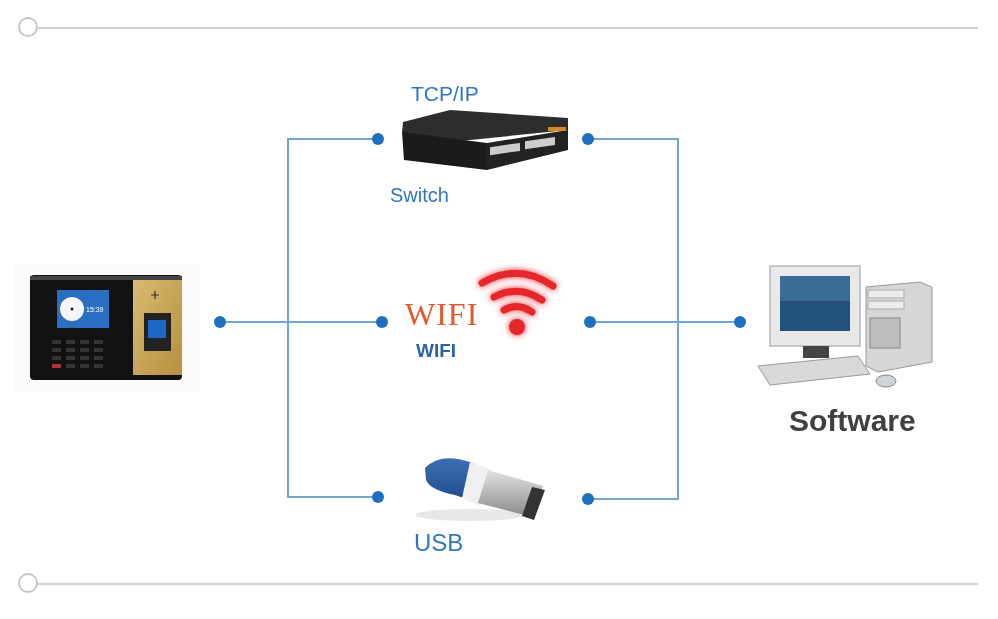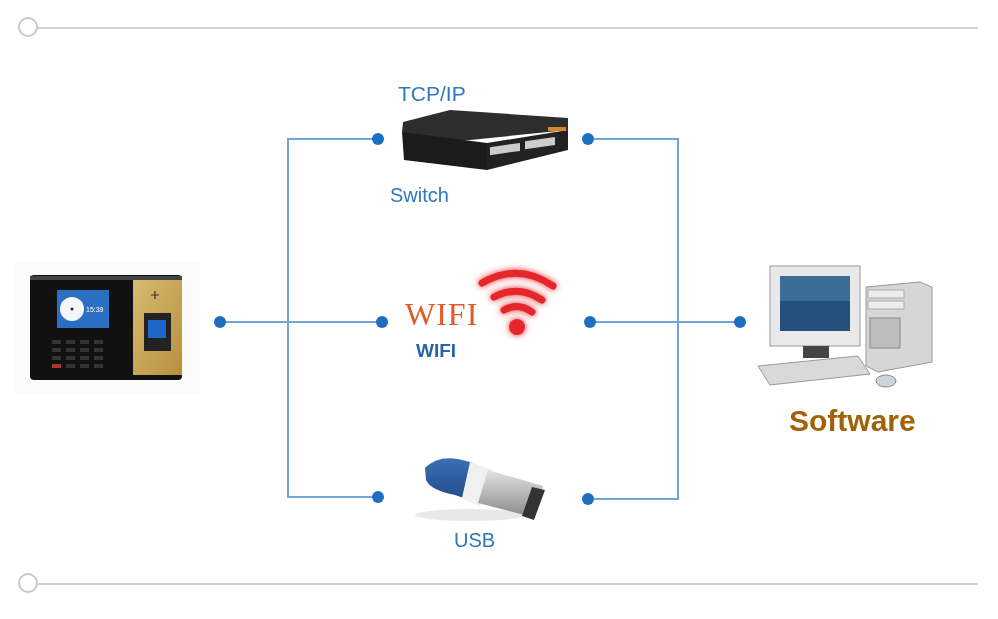--- a/index.html
+++ b/index.html
@@ -124,18 +124,18 @@
     <rect x="803" y="346" width="26" height="12" fill="#444"></rect>
     <polygon points="758,366 858,356 870,374 770,385" fill="#d9d9d9" stroke="#9a9a9a"></polygon>
     <polygon points="866,287 920,282 932,287 932,362 878,372 866,366" fill="#d6d6d6" stroke="#999"></polygon>
     <rect x="868" y="290" width="36" height="8" fill="#ececec" stroke="#aaa"></rect>
     <rect x="868" y="301" width="36" height="8" fill="#ececec" stroke="#aaa"></rect>
     <rect x="870" y="318" width="30" height="30" fill="#bdbdbd" stroke="#888"></rect>
     <ellipse cx="886" cy="381" rx="10" ry="6" fill="#cfd4da" stroke="#888"></ellipse>
   </g>
 </svg>
 
-<div class="abs label" style="left:398px;top:82px;font-size:21px;">TCP/IP</div>
+<div class="abs label" style="left:411px;top:82px;font-size:21px;">TCP/IP</div>
 <div class="abs label" style="left:390px;top:184px;font-size:20px;">Switch</div>
 <div class="abs" style="left:405px;top:296px;font-size:32px;color:#e05a2a;font-family:'Liberation Serif', serif;letter-spacing:1px;">WIFI</div>
 <div class="abs label" style="left:416px;top:340px;font-size:19px;color:#2a64a8;font-weight:bold;">WIFI</div>
-<div class="abs label" style="left:414px;top:529px;font-size:20px;margin-left:40px;">USB</div>
-<div class="abs label" style="left:789px;top:404px;font-size:30px;font-weight:bold;color:#a16207;">Software</div>
+<div class="abs label" style="left:414px;top:529px;font-size:24px;">USB</div>
+<div class="abs label" style="left:789px;top:404px;font-size:30px;font-weight:bold;color:#404040;">Software</div>
 
 </body></html>

